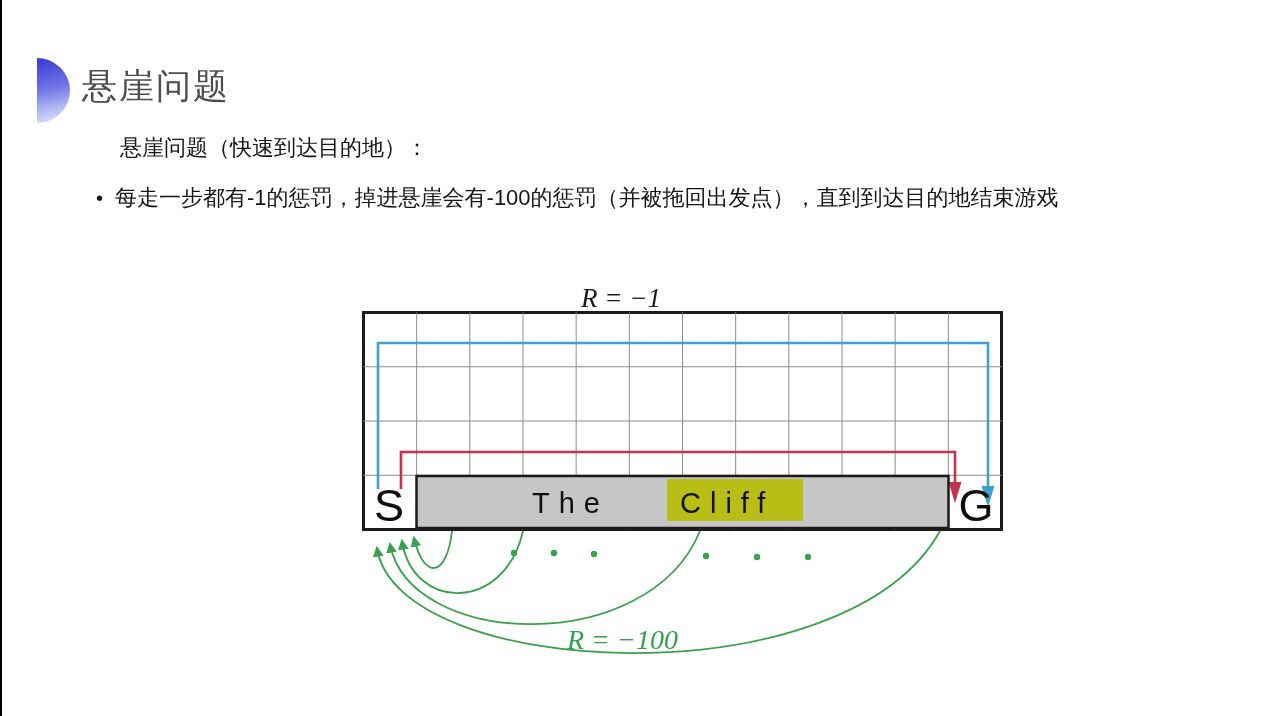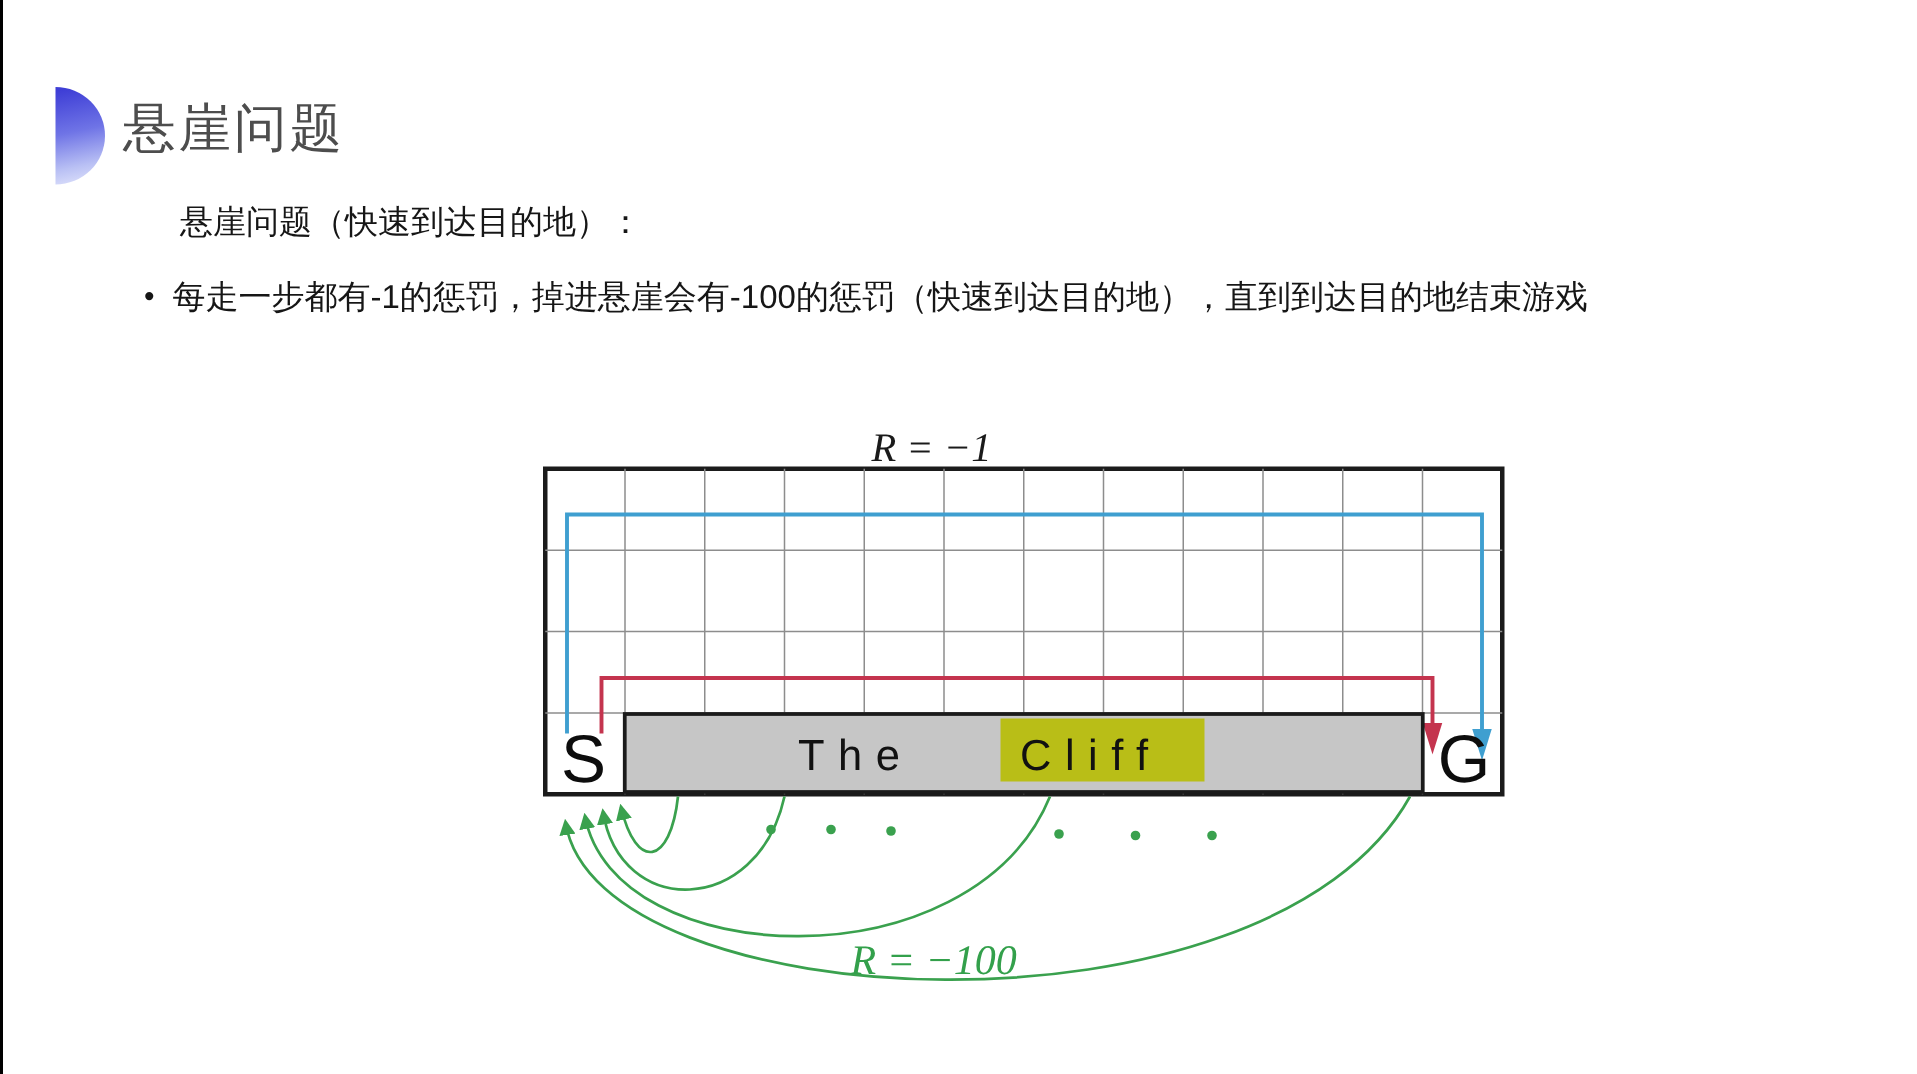--- a/index.html
+++ b/index.html
@@ -41,21 +41,21 @@
 <div class="edge-left"></div>
 
 <div class="accent-shape"></div>
 
 <div class="page-title">悬崖问题</div>
 
 <div class="subtitle">悬崖问题（快速到达目的地）：</div>
 
 <div class="bullet-row">
   <span class="bullet-marker">•</span>
-  <span>每走一步都有-1的惩罚，掉进悬崖会有-100的惩罚（快速到达目的地），直到到达目的地结束游戏</span>
+  <span>每走一步都有-1的惩罚，掉进悬崖会有-100的惩罚（并被拖回出发点），直到到达目的地结束游戏</span>
 </div>
 
 <svg class="diagram" viewBox="0 0 1278 716">
   <defs>
     <marker id="garrow" viewBox="0 0 10 10" refX="8" refY="5" markerWidth="6" markerHeight="6" orient="auto">
       <path d="M0,0 L10,5 L0,10 z" fill="#3aa14e"></path>
     </marker>
   </defs>
 
   <text x="581" y="307" class="serif-math" font-size="27" fill="#1a1a1a">R = −1</text>

